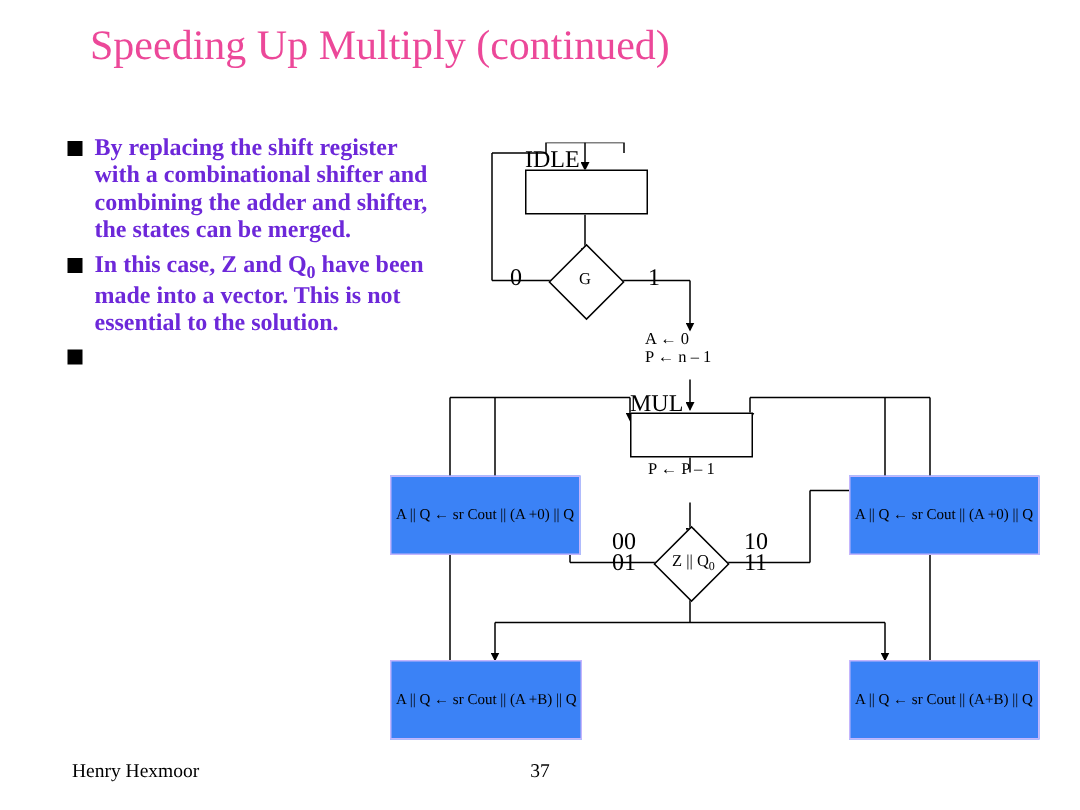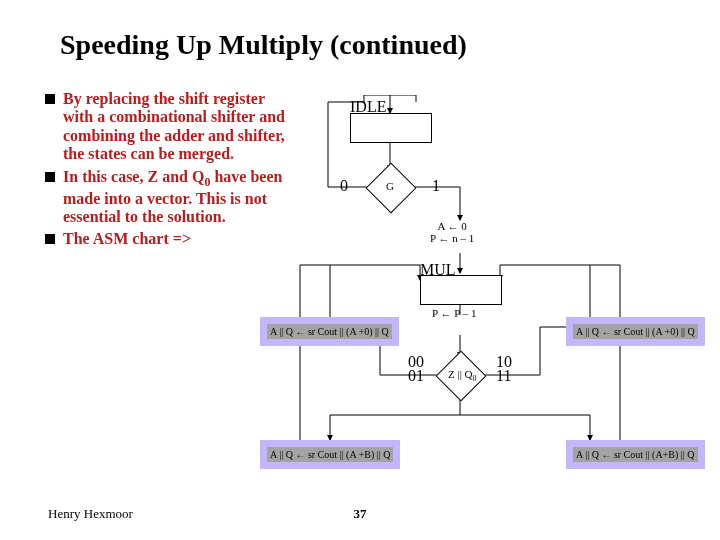--- a/index.html
+++ b/index.html
@@ -13,32 +13,32 @@
     overflow: hidden;
   }
   .slide {
     position: relative;
     width: 720px;
     height: 540px;
   }
   .title {
     position: absolute;
     left: 60px;
-    top: 29px;
+    top: 15px;
     font-size: 28px;
-    font-weight: bold;
-    color: #000000;
+    font-weight: normal;
+    color: #ec4899;
   }
   .bullets {
     position: absolute;
     left: 45px;
     top: 90px;
     width: 250px;
     font-size: 16px;
-    color: #b91c1c;
+    color: #6d28d9;
     line-height: 1.15;
   }
   .bullet {
     display: flex;
     margin-bottom: 4px;
   }
   .bullet .marker {
     width: 10px;
     height: 10px;
     background: #000;
@@ -54,44 +54,43 @@
     left: 48px;
     bottom: 18px;
     font-size: 13px;
   }
   .footer-center {
     position: absolute;
     left: 50%;
     transform: translateX(-50%);
     bottom: 18px;
     font-size: 13px;
-    font-weight: bold;
   }
 
   
   .diagram {
     position: absolute;
     left: 270px;
     top: 95px;
     width: 450px;
     height: 410px;
     font-size: 11px;
   }
   .diagram div { position: absolute; }
   .state-box {
     border: 1px solid #000;
     width: 80px;
     height: 28px;
     background: #fff;
   }
   .label { font-size: 16px; }
   .op-box {
-    border: 7px solid #c4b5fd;
-    background: #a3a3a3;
-    padding: 2px 3px;
+    border: 1px solid #c4b5fd;
+    background: #3b82f6;
+    padding: 20px 3px;
     white-space: nowrap;
     font-size: 10px;
   }
   .diamond {
     width: 34px;
     height: 34px;
     transform: rotate(45deg);
     border: 1px solid #000;
     background: #fff;
   }
@@ -119,21 +118,20 @@
       <div class="btext">By replacing the shift register with a combinational shifter and combining the adder and shifter, the states can be merged.</div>
     </div>
     <div class="bullet">
       <div class="marker"></div>
       <div class="btext">
         <span>In this case, Z and Q</span><span class="sub">0</span><span> have been made into a vector. This is not essential to the solution.</span>
       </div>
     </div>
     <div class="bullet">
       <div class="marker"></div>
-      <div class="btext">The ASM chart =&gt;</div>
     </div>
   </div>
 
   <div class="diagram">
 
     <svg class="lines" width="450" height="410">
       <defs>
         <marker id="arr" markerWidth="6" markerHeight="6" refX="5" refY="3" orient="auto">
           <path d="M0,0 L6,3 L0,6 Z" fill="#000"></path>
         </marker>
@@ -187,21 +185,21 @@
     </svg>
 
     <div class="label" style="left:80px; top:3px;">IDLE</div>
     <div class="state-box" style="left:80px; top:18px;"></div>
 
     <div class="diamond" style="left:103px; top:75px;"></div>
     <div class="diamond-label" style="left:116px; top:85px;">G</div>
     <div class="label" style="left:70px; top:82px;">0</div>
     <div class="label" style="left:162px; top:82px;">1</div>
 
-    <div style="left:160px; top:125px; white-space:pre; text-align:center; font-size:11px;">A ← 0
+    <div style="left:160px; top:125px; white-space:pre; font-size:11px;">A ← 0
 P ← n – 1</div>
 
     <div class="label" style="left:150px; top:166px;">MUL</div>
     <div class="state-box" style="left:150px; top:180px;"></div>
 
     <div style="left:162px; top:212px; font-size:11px;">P ← P – 1</div>
 
     <div class="diamond" style="left:173px; top:263px;"></div>
     <div class="diamond-label" style="left:178px; top:273px;">
       <span>Z || Q</span><span style="font-size:8px; vertical-align:sub;">0</span>

